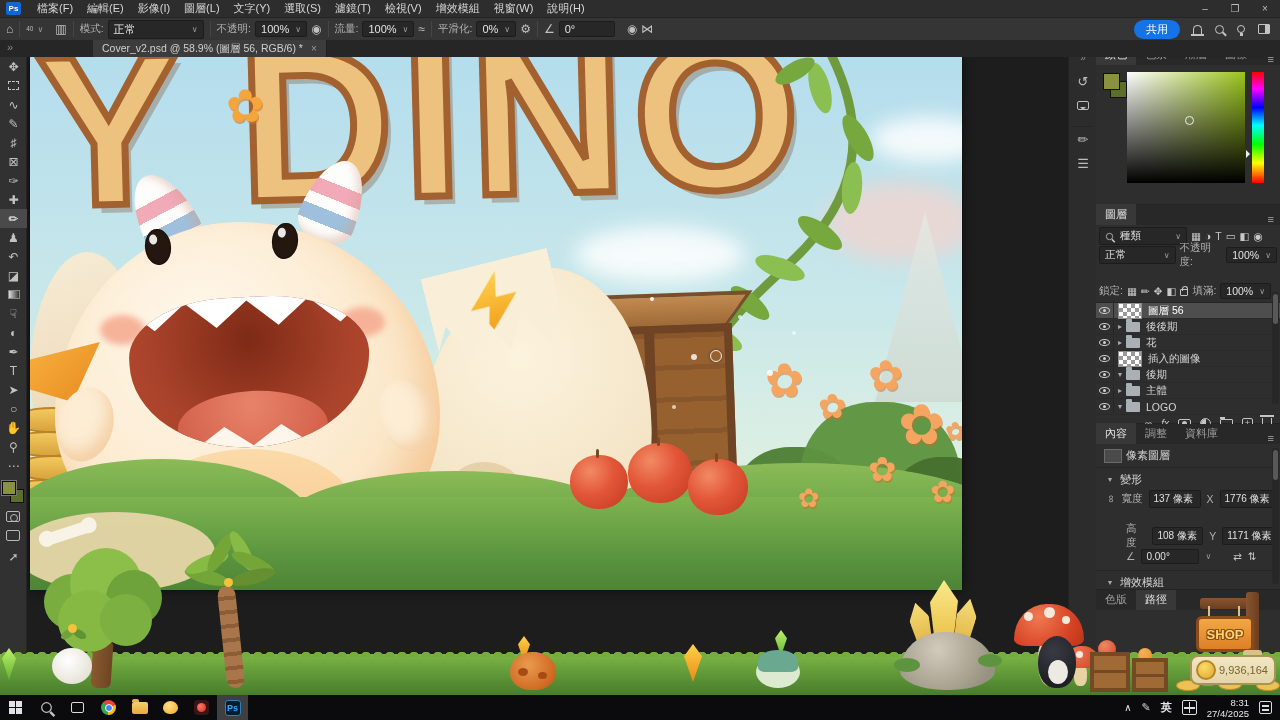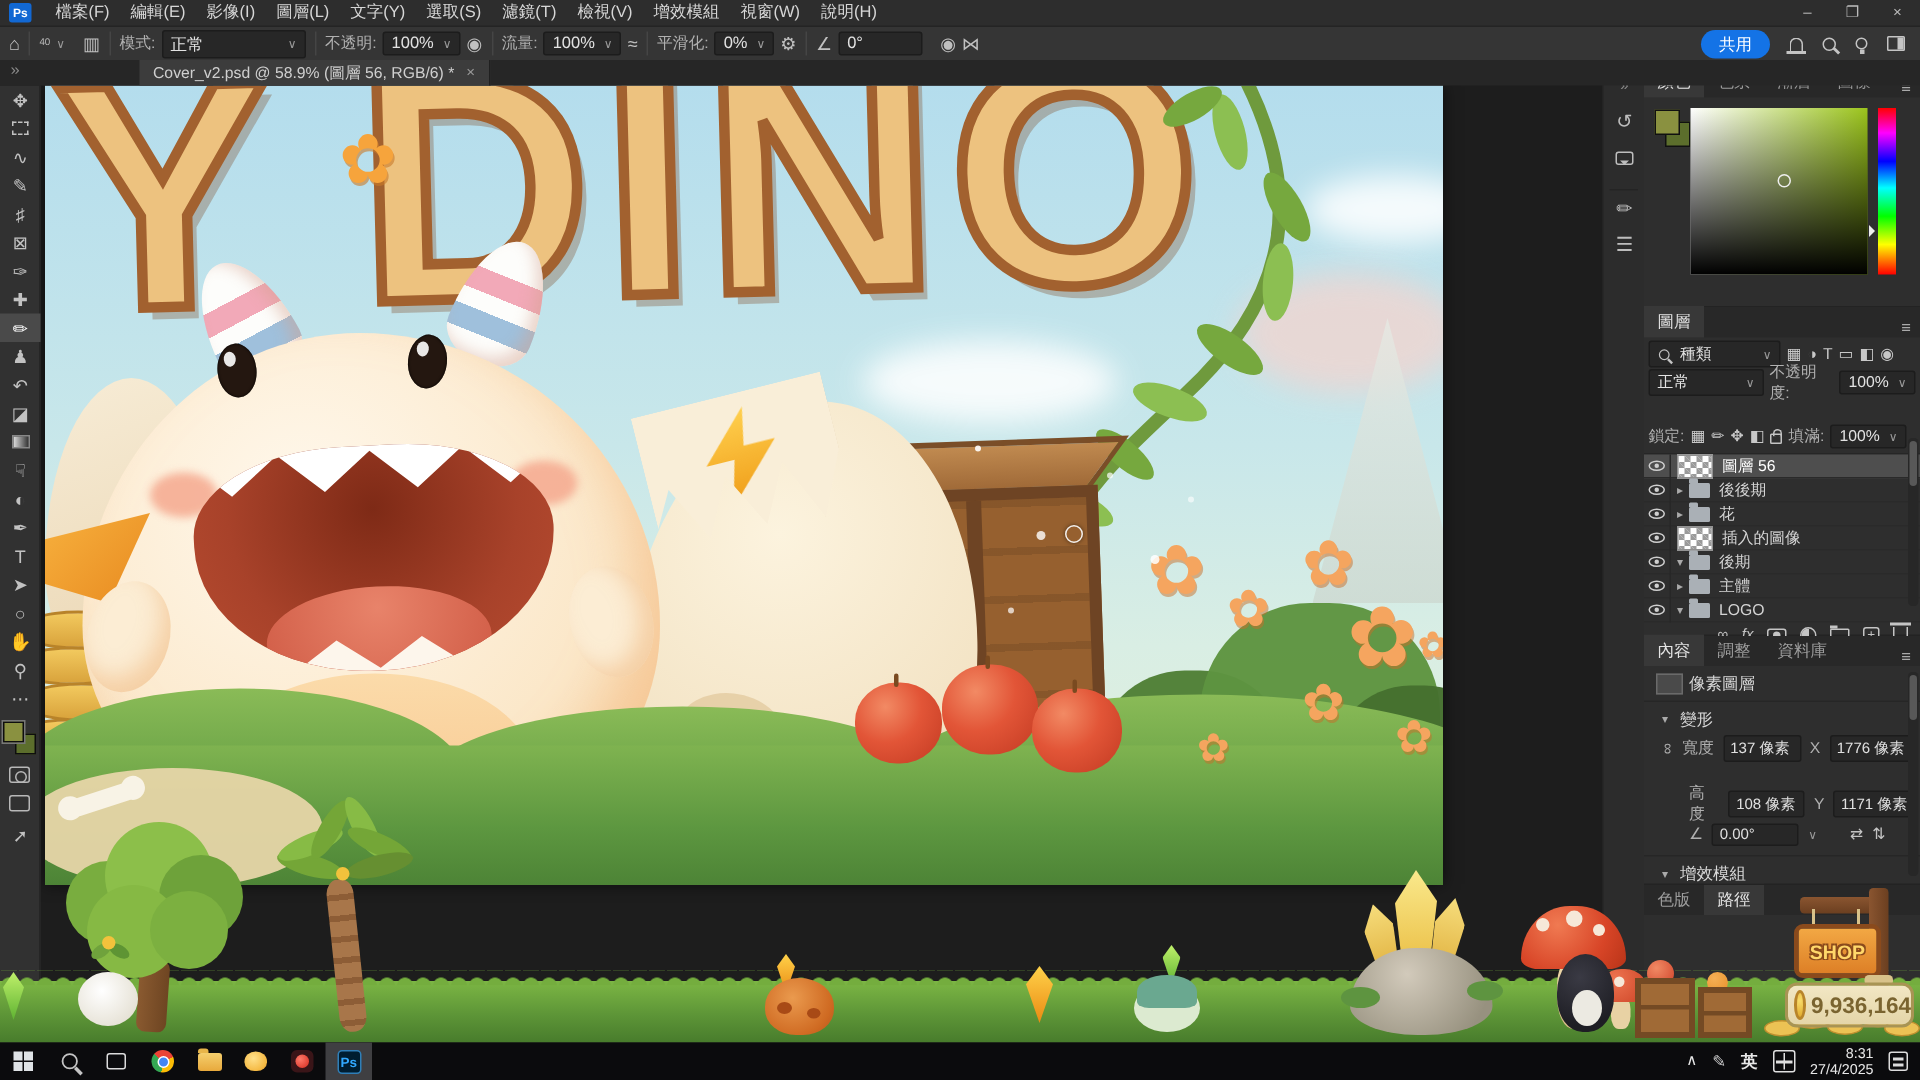--- a/index.html
+++ b/index.html
@@ -179,21 +179,21 @@
 .pilecoin{position:absolute;width:24px;height:11px;border-radius:50%;background:#ecc254;border:1.5px solid #bf8f2e}
 .cratebx{position:absolute;background:#a06a36;border:4px solid #744a24}
 .cratebx::before{content:"";position:absolute;left:0;right:0;top:45%;height:3px;background:#744a24}
 .shopsign{position:absolute;left:2px;top:24px;width:58px;height:36px;background:linear-gradient(180deg,#f2a844,#dd7f26);
  border:3px solid #8a4a1c;border-radius:6px;display:flex;align-items:center;justify-content:center;
  color:#ffd76a;font-weight:bold;font-size:13px;text-shadow:1px 1px 0 #8a4a1c,-1px 1px 0 #8a4a1c,1px -1px 0 #8a4a1c,-1px -1px 0 #8a4a1c}
 .counter{position:absolute;left:1190px;top:655px;width:86px;height:30px;background:linear-gradient(180deg,#f2e7c4,#e4d5a8);
  border:2px solid #a89454;border-radius:8px;display:flex;align-items:center;z-index:52}
 .counter .c{width:20px;height:20px;margin:0 3px 0 4px;border-radius:50%;border:2px solid #b8842a;
  background:radial-gradient(circle at 38% 32%,#f8dc6a,#e0a92c)}
-.counter .n{font-size:15px;font-weight:bold;color:#7a6430}
+.counter .n{font-size:11px;font-weight:normal;color:#7a6430}
 
 .taskbar{left:0;top:695px;width:1280px;height:25px;background:#0b0b0d;display:flex;align-items:center;z-index:60}
 .tcell{width:31px;height:25px;display:flex;align-items:center;justify-content:center}
 .tcell.on{background:#3f3f42}
 .winlogo{width:13px;height:13px;display:grid;grid-template-columns:6px 6px;grid-template-rows:6px 6px;gap:1px}
 .winlogo i{background:#dfe3e6}
 .tv{width:13px;height:11px;border:1.5px solid #dcdcdc;border-radius:2px}
 .chrome{width:15px;height:15px;border-radius:50%;background:conic-gradient(from -50deg,#ea4335 0 33%,#fbbc05 0 66%,#34a853 0 100%);position:relative}
 .chrome::before{content:"";position:absolute;inset:3.5px;background:#4285f4;border-radius:50%;border:1.5px solid #fff}
 .expl{width:16px;height:12px;background:linear-gradient(180deg,#f5cf6e,#e8a93c);border-radius:2px;position:relative}

